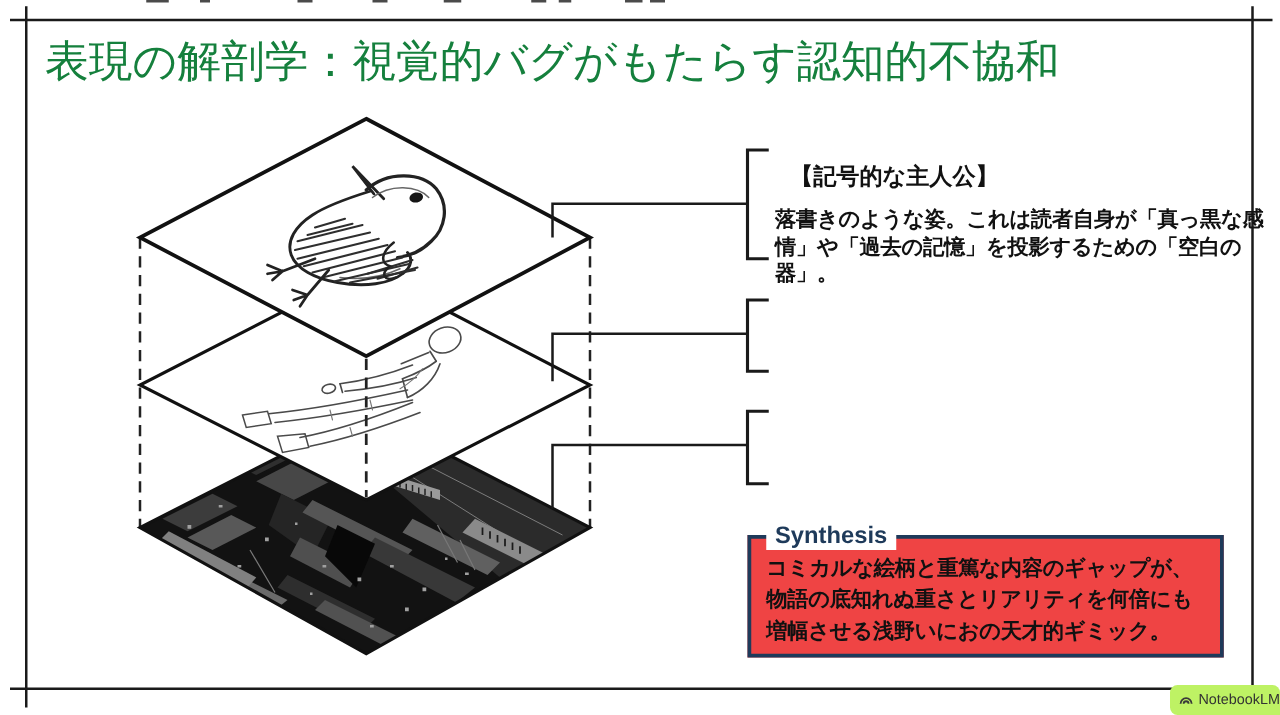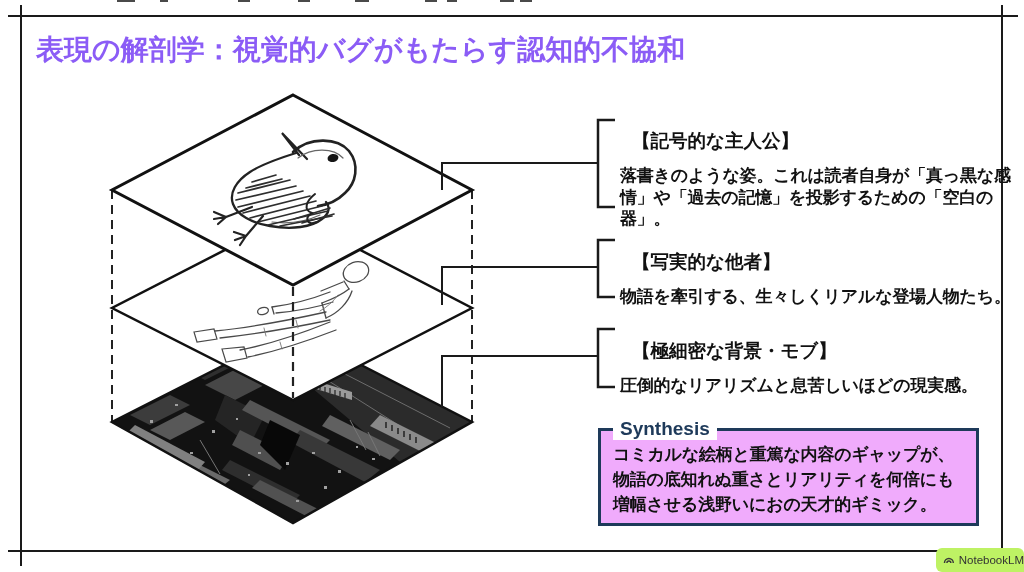--- a/index.html
+++ b/index.html
@@ -9,36 +9,36 @@
   
   .frame-line{position:absolute;background:#1a1a1a;}
   #frame-top{left:8px;top:15px;width:1010px;height:2px;}
   #frame-bottom{left:8px;top:550px;width:1010px;height:2px;}
   #frame-left{left:20px;top:5px;width:2px;height:561px;}
   #frame-right{left:1001px;top:5px;width:2px;height:561px;}
 
   
   .remnant{position:absolute;top:0;height:2px;background:#4a4a4a;}
 
-  #page-title{position:absolute;left:36px;top:30px;color:#8b5cf6;
-      font-family:"Liberation Serif","DejaVu Serif",serif;font-weight:700;
-      font-size:28px;line-height:40px;white-space:nowrap;}
+  #page-title{position:absolute;left:36px;top:30px;color:#15803d;
+      font-family:"Liberation Serif","DejaVu Serif",serif;font-weight:400;
+      font-size:35px;line-height:40px;white-space:nowrap;}
 
   svg#diagram{position:absolute;left:0;top:0;}
 
   .callout{position:absolute;width:402px;color:#111;}
   .callout .co-head{margin:12px;font-size:18.5px;font-weight:700;line-height:25px;}
   .callout .co-body{margin:8px 0 0;font-size:17px;font-weight:700;line-height:21.5px;
       white-space:pre-line;letter-spacing:-0.2px;}
   #callout-1{left:620px;top:116px;}
   #callout-2{left:620px;top:237px;}
   #callout-3{left:620px;top:326px;}
 
   #synthesis-box{position:absolute;left:598px;top:428px;width:381px;height:98px;
-      border:3px solid #1e3a5a;box-sizing:border-box;background:#f0abfc;}
+      border:3px solid #1e3a5a;box-sizing:border-box;background:#ef4444;}
   #synthesis-label{position:absolute;top:-13px;left:12px;background:#fff;
       padding:0 7px;font-size:19px;font-weight:700;color:#1e3a5a;line-height:22px;}
   #synthesis-body{margin:11px 0 0 12px;font-size:17px;font-weight:700;line-height:25px;
       color:#111;white-space:pre-line;letter-spacing:-0.2px;}
 
   #nblm-badge{position:absolute;left:936px;top:548px;width:88px;height:24px;
       background:#bef264;border-radius:6px 6px 0 6px;display:flex;align-items:center;
       gap:4px;padding-left:7px;box-sizing:border-box;}
   #nblm-badge .badge-text{font-size:11.5px;color:#333;font-weight:500;letter-spacing:0;}
 </style>
@@ -190,28 +190,20 @@
       <path d="M615,240 H598 V297 H615"></path>
       <path d="M615,329 H598 V387 H615"></path>
     </g>
   </svg>
 
   <div class="callout" id="callout-1">
     <div class="co-head">【記号的な主人公】</div>
     <div class="co-body">落書きのような姿。これは読者自身が「真っ黒な感
 情」や「過去の記憶」を投影するための「空白の器」。</div>
   </div>
-  <div class="callout" id="callout-2">
-    <div class="co-head">【写実的な他者】</div>
-    <div class="co-body">物語を牽引する、生々しくリアルな登場人物たち。</div>
-  </div>
-  <div class="callout" id="callout-3">
-    <div class="co-head">【極細密な背景・モブ】</div>
-    <div class="co-body">圧倒的なリアリズムと息苦しいほどの現実感。</div>
-  </div>
 
   <div id="synthesis-box">
     <div id="synthesis-label">Synthesis</div>
     <div id="synthesis-body">コミカルな絵柄と重篤な内容のギャップが、
 物語の底知れぬ重さとリアリティを何倍にも
 増幅させる浅野いにおの天才的ギミック。</div>
   </div>
 
   <div id="nblm-badge">
     <svg width="13" height="13" viewBox="0 0 24 24">

